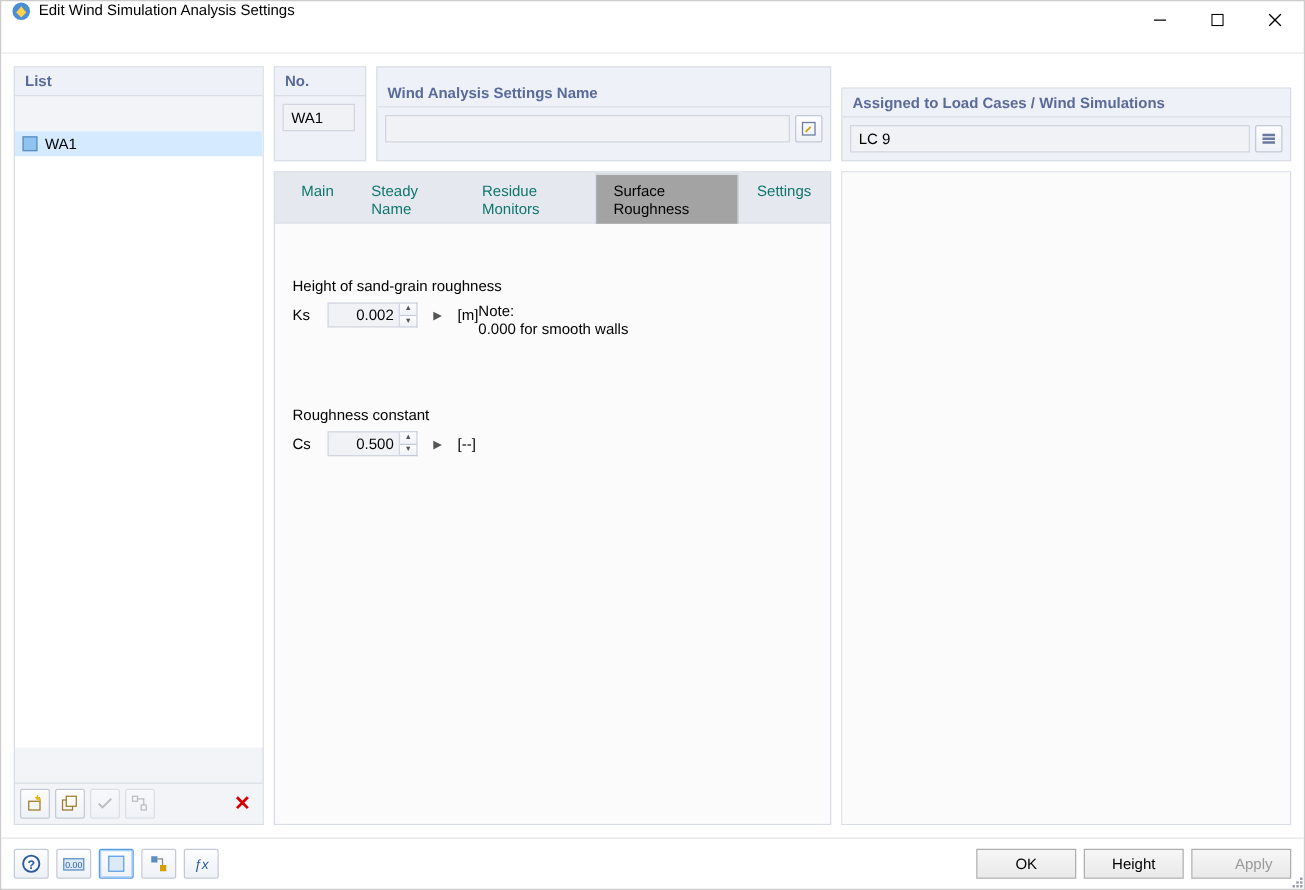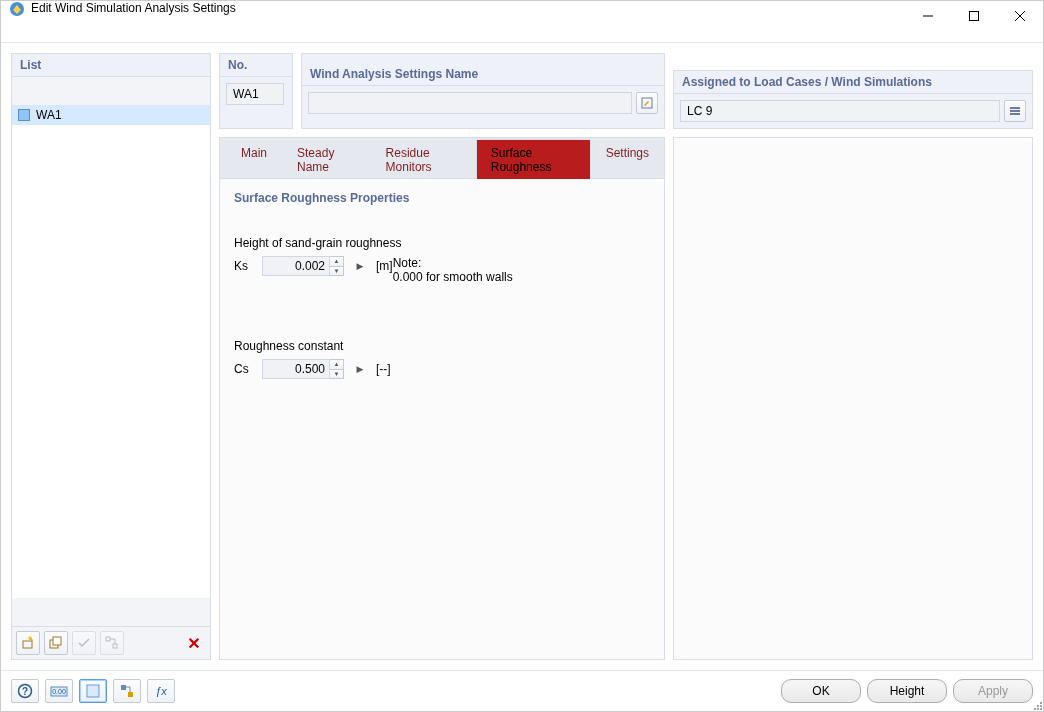--- a/index.html
+++ b/index.html
@@ -149,26 +149,26 @@
   display: flex;
   background: #e6e8ef;
   border-bottom: 1px solid #d9dde5;
   padding-left: 6px;
   gap: 0;
 }
 .tab {
   padding: 6px 14px 5px;
   border: 1px solid transparent;
   border-bottom: none;
-  color: #7f1d1d;
+  color: #0f766e;
   position: relative;
   top: 1px;
 }
 .tab.active {
-  background: #b91c1c;
+  background: #a3a3a3;
   border-color: #d9dde5;
   color: #000;
 }
 .content-inner {
   flex: 1;
   background: #fbfbfc;
   border-top: none;
   padding: 12px 14px;
 }
 .section-title {
@@ -181,21 +181,21 @@
   margin-top: 31px;
 }
 .prop-row {
   display: flex;
   align-items: center;
   gap: 6px;
   margin-bottom: 24px;
 }
 .spin-wrap { display:flex; align-items:center; }
 .spin-input {
-  width: 68px;
+  width: 58px;
   height: 20px;
   border: 1px solid #d2d6e0;
   background: #f1f2f6;
   text-align: right;
   padding: 2px 4px;
   font-family: inherit;
   font-size: 12px;
 }
 .spin-btns {
   display: flex;
@@ -235,23 +235,23 @@
 .bottom-bar .tbtn { width:28px; height:24px; }
 .bottom-bar .tbtn.selected { border-color:#5a9de8; box-shadow:0 0 0 1px #a8d0ff inset; }
 .btn {
   min-width: 80px;
   height: 24px;
   border: 1px solid #adadad;
   background: linear-gradient(#f6f6f6,#e9e9e9);
   padding: 0 14px;
   font-family: inherit;
   font-size: 12px;
-  border-radius: 10px;
-}
-.btn:disabled { color:#999; }
+  border-radius: 0;
+}
+.btn:disabled { color:#999;text-align:right; }
 .resize-grip {
   position:absolute; right:2px; bottom:2px;
   width:10px; height:10px;
 }
 .resize-grip span{position:absolute;width:2px;height:2px;background:#9aa0ad;}
 </style>
 </head>
 <body>
 
 <div class="titlebar">
@@ -358,21 +358,20 @@
     <div class="content-row">
       <div class="content-panel content-left">
         <div class="tabs">
           <div class="tab">Main</div>
           <div class="tab">Steady Name</div>
           <div class="tab">Residue Monitors</div>
           <div class="tab active">Surface Roughness</div>
           <div class="tab">Settings</div>
         </div>
         <div class="content-inner">
-          <div class="section-title">Surface Roughness Properties</div>
           <div class="prop-label">Height of sand-grain roughness</div>
           <div class="top-prop-row">
             <div class="prop-row" style="margin-bottom:0;">
               <span style="width:22px;">Ks</span>
               <div class="spin-wrap">
                 <input class="spin-input" value="0.002" style="">
                 <div class="spin-btns">
                   <div>▲</div>
                   <div>▼</div>
                 </div>

